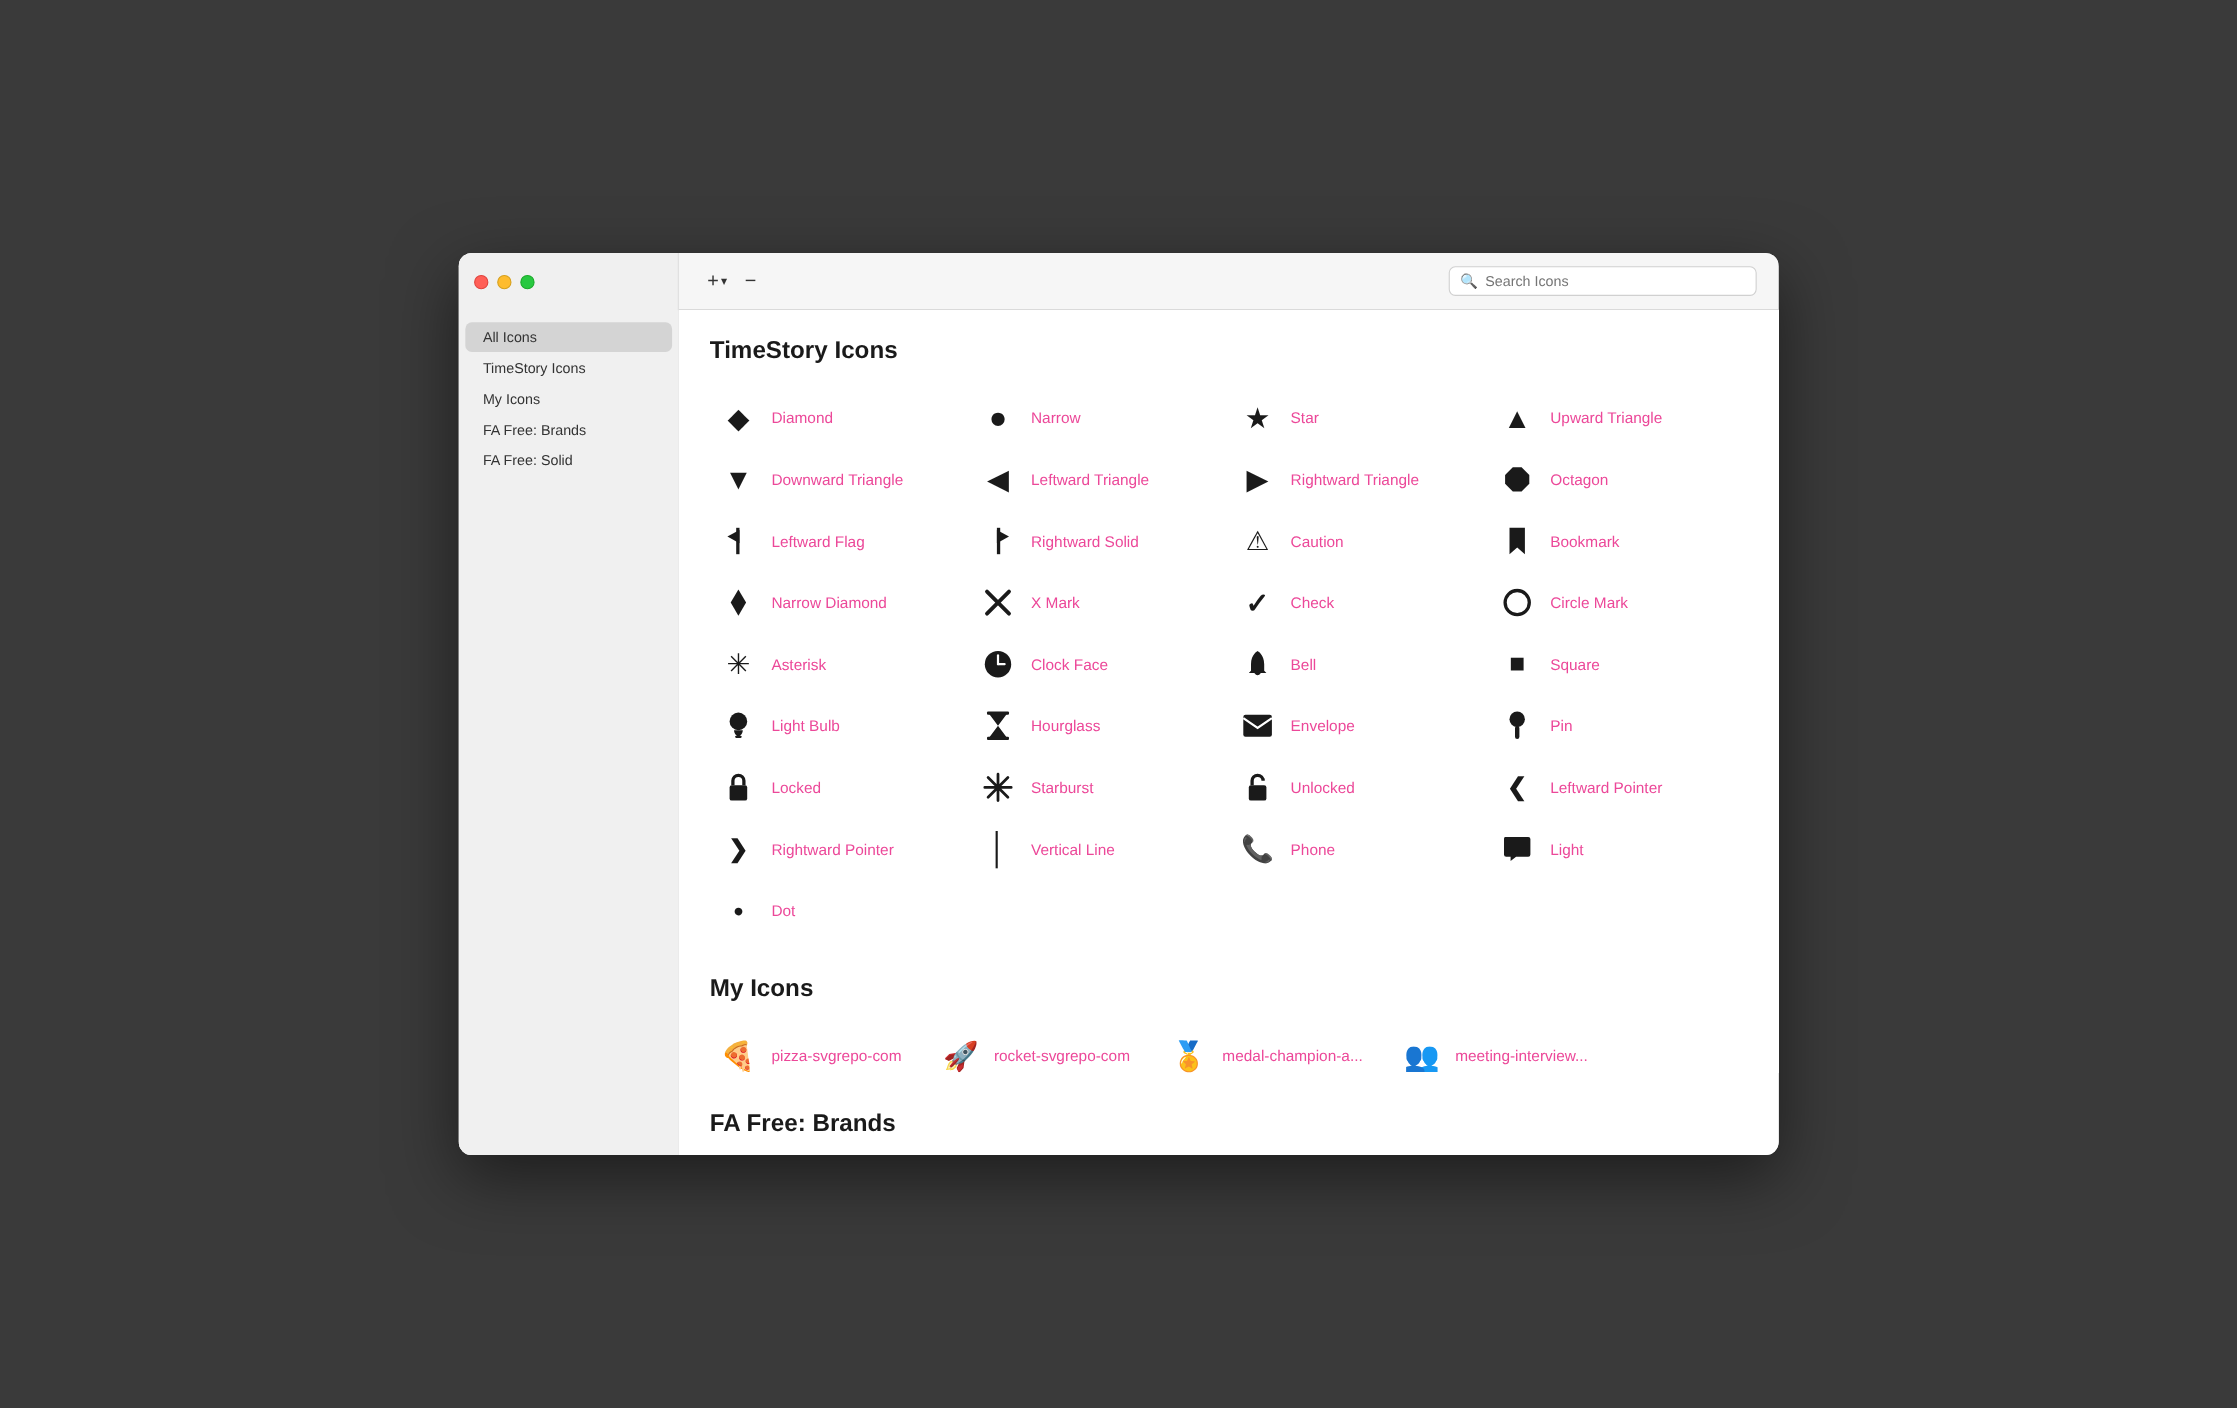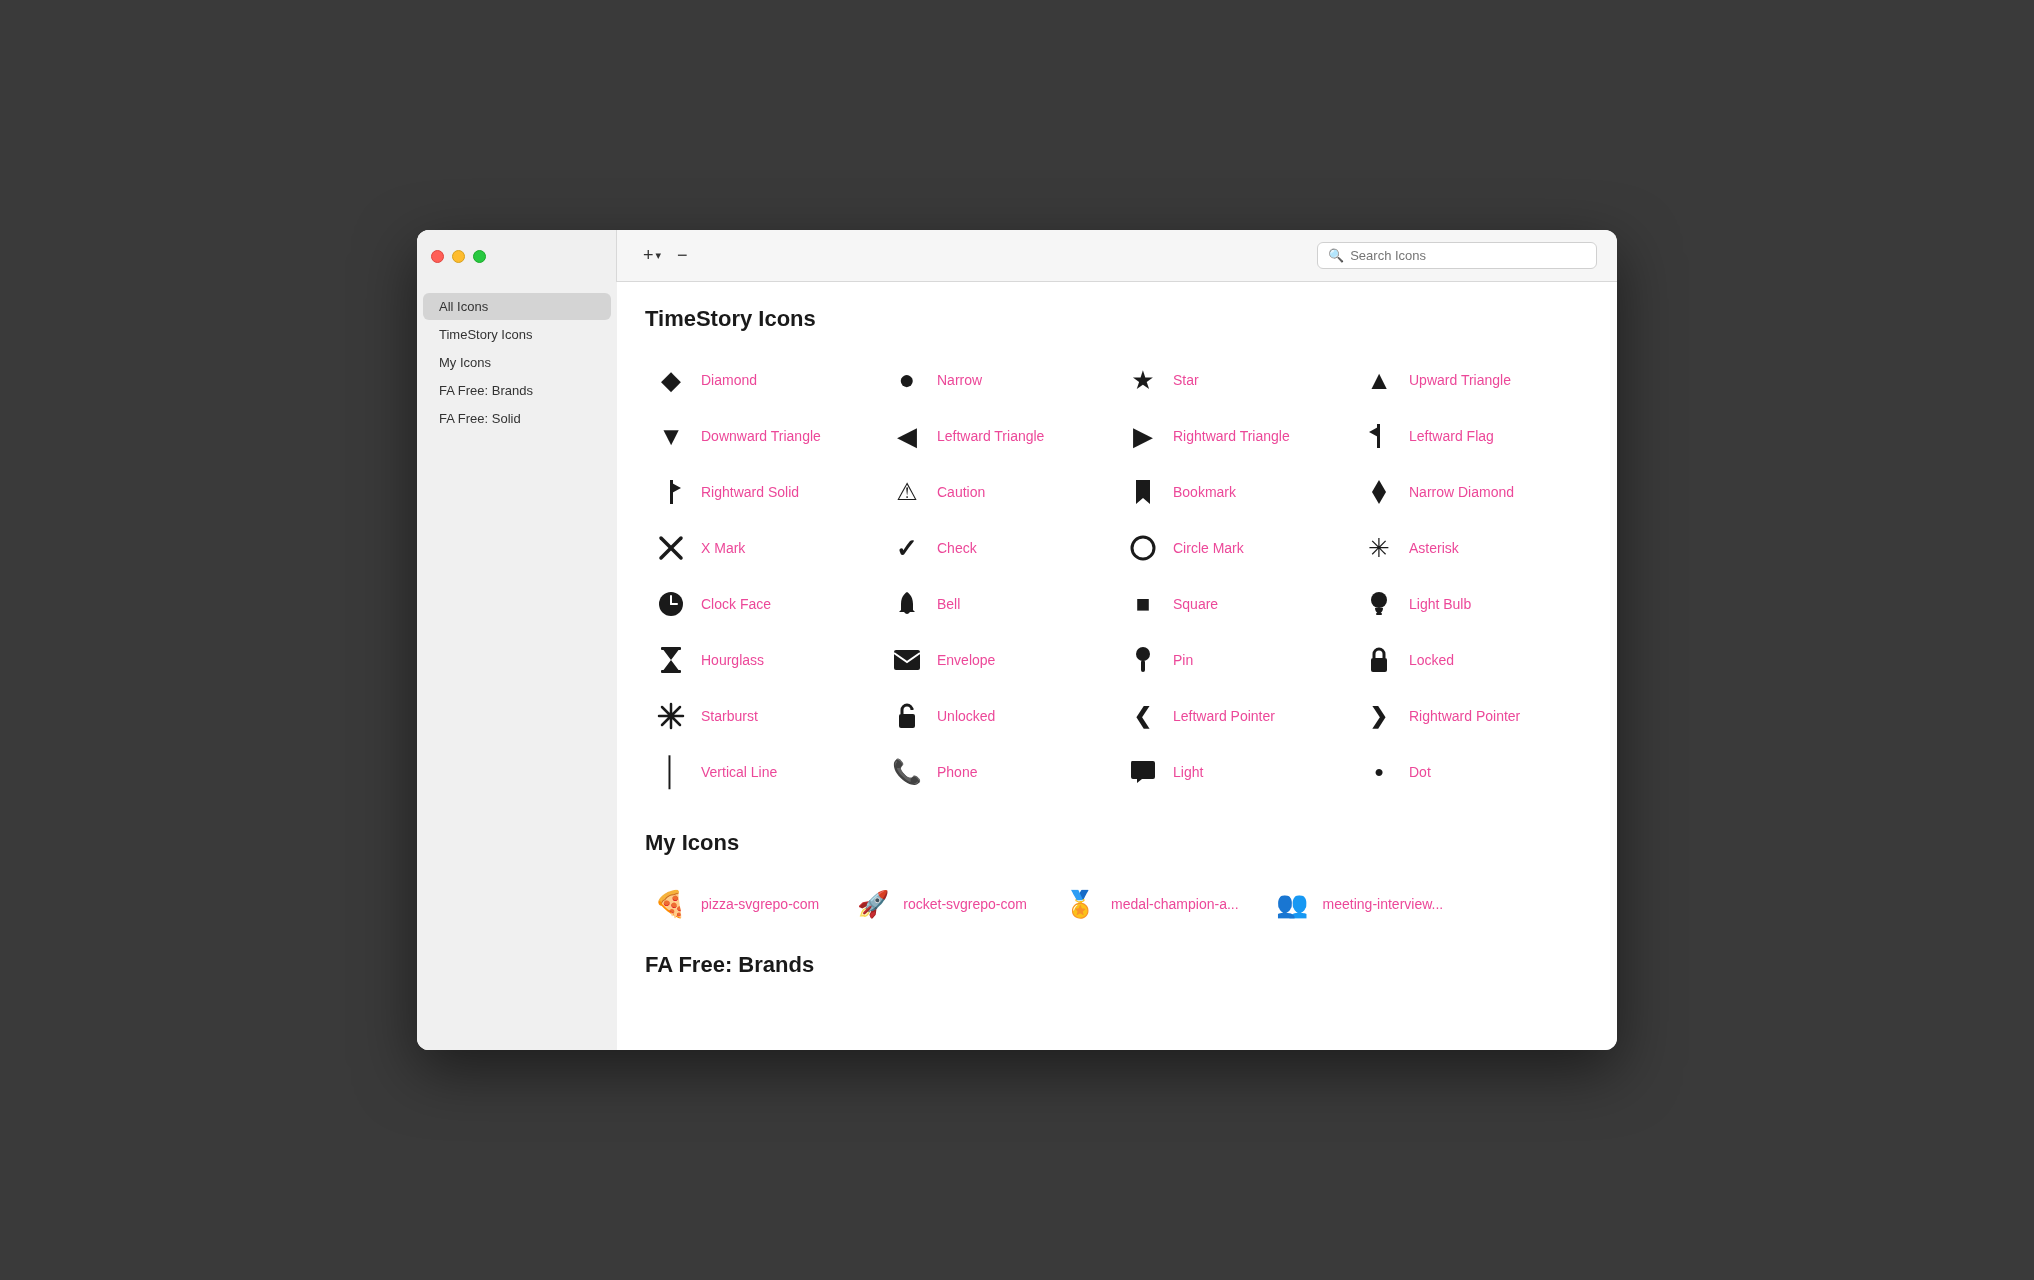--- a/index.html
+++ b/index.html
@@ -221,20 +221,28 @@
               <span class="icon-label">Downward Triangle</span>
             </div>
             <div class="icon-item">
               <div class="icon-glyph" style="font-size:26px;">◀</div>
               <span class="icon-label">Leftward Triangle</span>
             </div>
             <div class="icon-item">
               <div class="icon-glyph" style="font-size:26px;">▶</div>
               <span class="icon-label">Rightward Triangle</span>
             </div>
+            <div class="icon-item">
+              <div class="icon-glyph">
+                <svg width="26" height="26" viewBox="0 0 26 26">
+                  <polygon points="9,2 17,2 24,9 24,17 17,24 9,24 2,17 2,9" fill="#1a1a1a"></polygon>
+                </svg>
+              </div>
+              <span class="icon-label">Octagon</span>
+            </div>
 
             <div class="icon-item">
               <div class="icon-glyph">
                 <svg width="24" height="28" viewBox="0 0 24 28">
                   <rect x="10" y="2" width="3" height="24" fill="#1a1a1a"></rect>
                   <polygon points="13,4 2,10 13,16" fill="#1a1a1a"></polygon>
                 </svg>
               </div>
               <span class="icon-label">Leftward Flag</span>
             </div>

